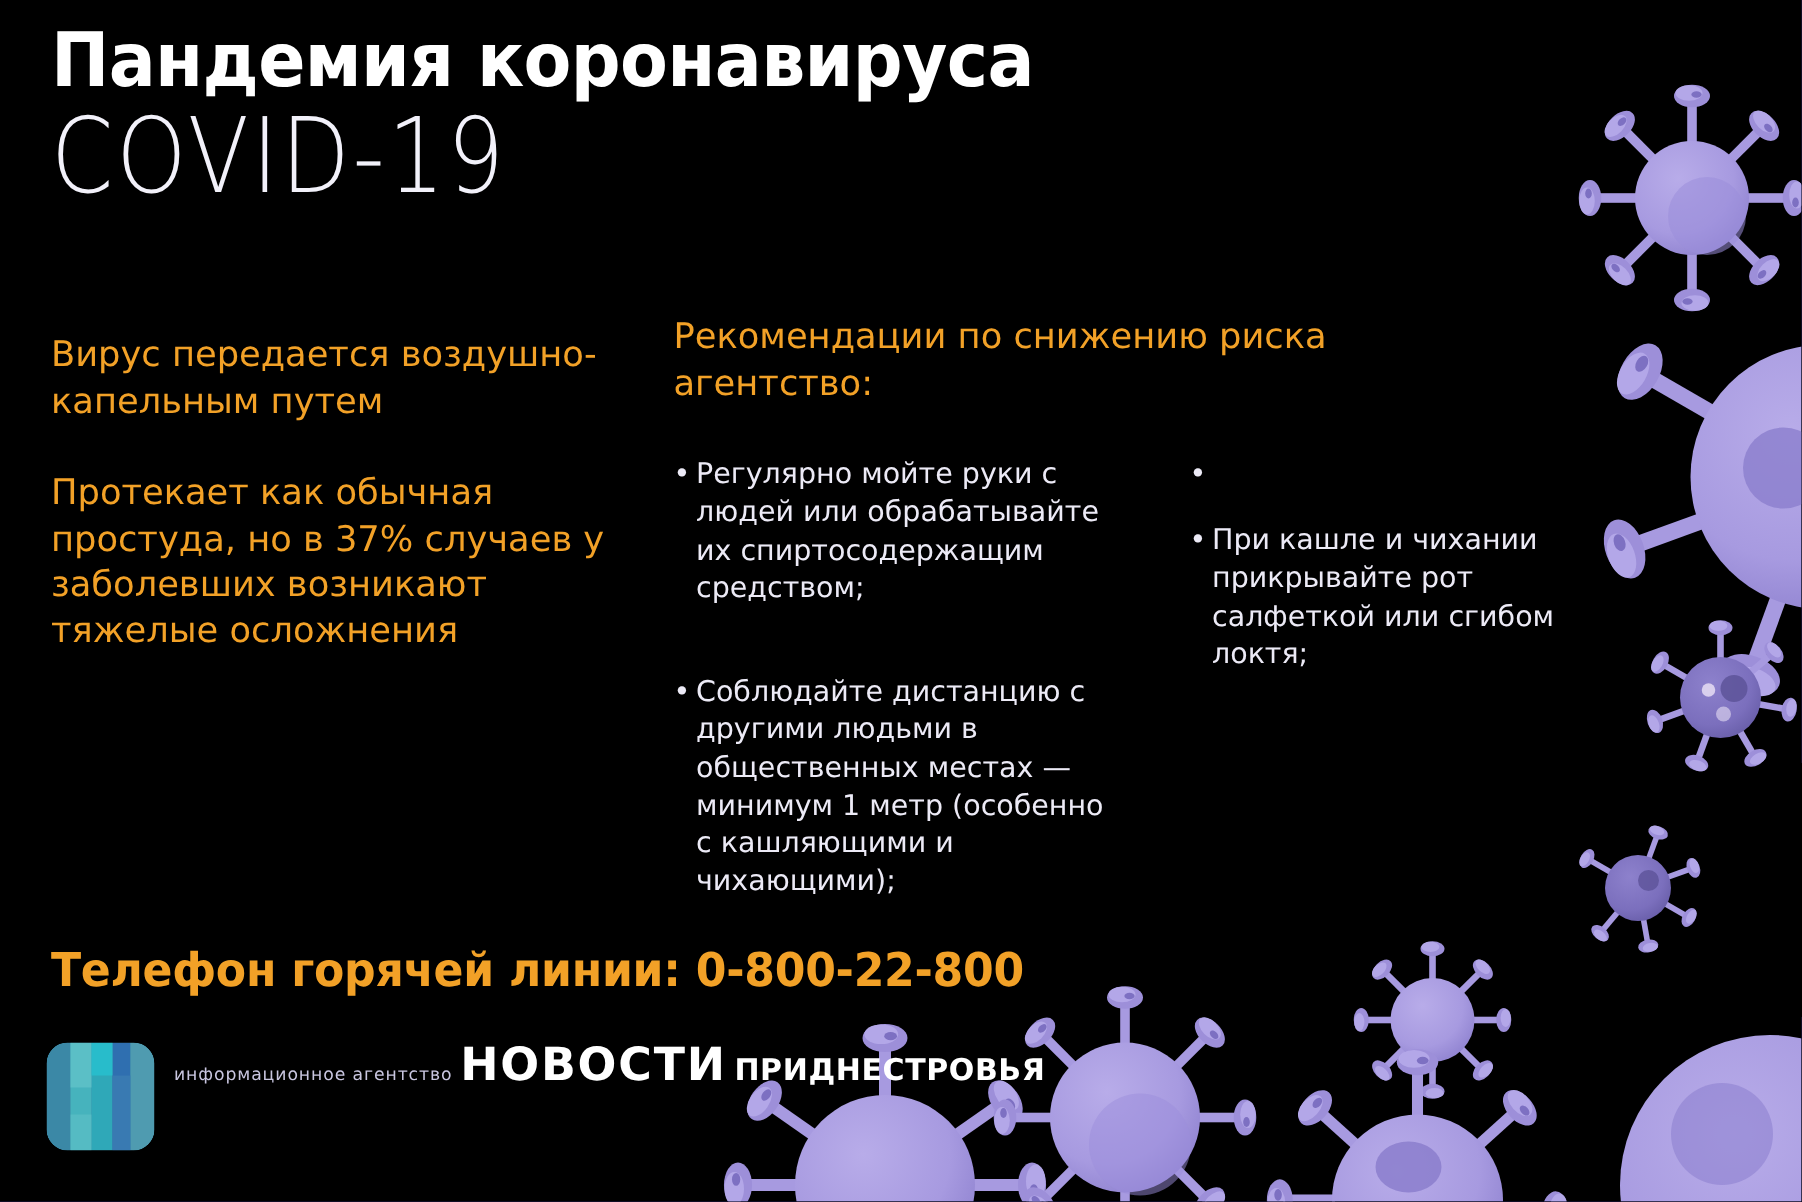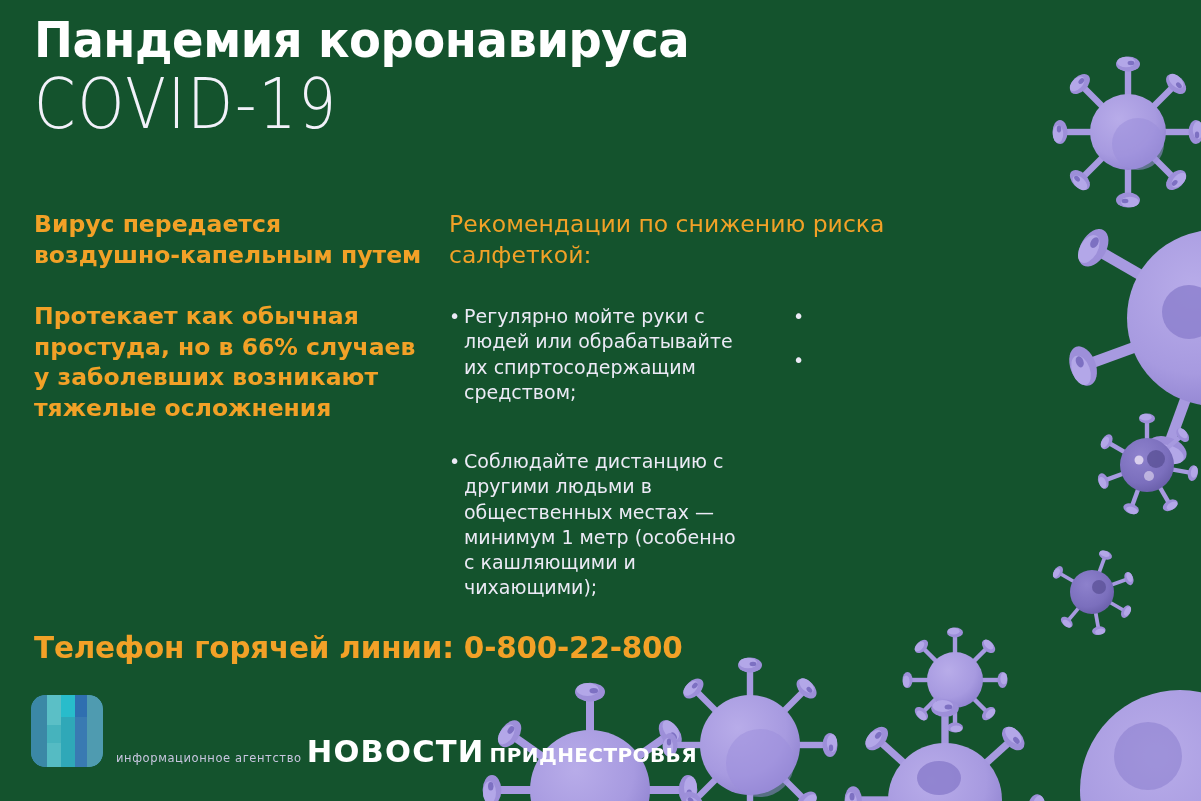--- a/index.html
+++ b/index.html
@@ -6,21 +6,21 @@
   html, body {
     margin: 0;
     padding: 0;
     background: #1c1a40;
   }
   #poster {
     position: relative;
     width: 1201px;
     height: 801px;
     overflow: hidden;
-    background: #14532d;
+    background: #000000;
     font-family: "DejaVu Sans", "Liberation Sans", sans-serif;
     -webkit-font-smoothing: antialiased;
   }
 
   
   #virus-layer {
     position: absolute;
     inset: 0;
     z-index: 0;
     pointer-events: none;
@@ -64,22 +64,22 @@
     position: absolute;
     left: 34px;
     top: 209px;
     width: 400px;
     z-index: 2;
   }
   .fact {
     color: #f2a127;
     font-size: 23.5px;
     line-height: 1.30;
-    margin: 0 0 31px 0;
-    font-weight: 700;
+    margin: 12px 0 31px 0;
+    font-weight: 400;
   }
   .fact:last-child { margin-bottom: 0; }
 
   .col-right {
     position: absolute;
     left: 449px;
     top: 209px;
     width: 620px;
     z-index: 2;
   }
@@ -127,21 +127,21 @@
     white-space: nowrap;
   }
 
   
   .logo {
     position: absolute;
     left: 31px;
     top: 695px;
     z-index: 2;
     display: flex;
-    align-items: flex-end;
+    align-items: flex-start;
     gap: 13px;
   }
   .logo-mark {
     width: 72px;
     height: 72px;
     border-radius: 14px;
     overflow: hidden;
     display: block;
     flex: 0 0 auto;
   }
@@ -324,42 +324,43 @@
     </svg>
   </div>
 
   <div class="header">
     <h1 class="title-main">Пандемия коронавируса</h1>
     <div class="title-sub">COVID-19</div>
   </div>
 
   <div class="col-left">
     <p class="fact">Вирус передается воздушно-капельным путем</p>
-    <p class="fact">Протекает как обычная простуда, но в 66% случаев у заболевших возникают тяжелые осложнения</p>
+    <p class="fact">Протекает как обычная простуда, но в 37% случаев у заболевших возникают тяжелые осложнения</p>
   </div>
 
   <div class="col-right">
-    <p class="rec-heading">Рекомендации по снижению риска салфеткой:</p>
+    <p class="rec-heading">Рекомендации по снижению риска агентство:</p>
     <div class="rec-columns">
       <div class="rec-col">
         <p class="bullet">
           <span class="dot">•</span>
           <span>Регулярно мойте руки с людей или обрабатывайте их спиртосодержащим средством;</span>
         </p>
         <p class="bullet">
           <span class="dot">•</span>
           <span>Соблюдайте дистанцию с другими людьми в общественных местах — минимум 1 метр (особенно с кашляющими и чихающими);</span>
         </p>
       </div>
       <div class="rec-col narrow">
         <p class="bullet">
           <span class="dot">•</span>
         </p>
         <p class="bullet">
           <span class="dot">•</span>
+          <span>При кашле и чихании прикрывайте рот салфеткой или сгибом локтя;</span>
         </p>
       </div>
     </div>
   </div>
 
   <div class="hotline">Телефон горячей линии: 0-800-22-800</div>
 
   <div class="logo">
     <svg class="logo-mark" viewBox="0 0 72 72">
       <defs>

